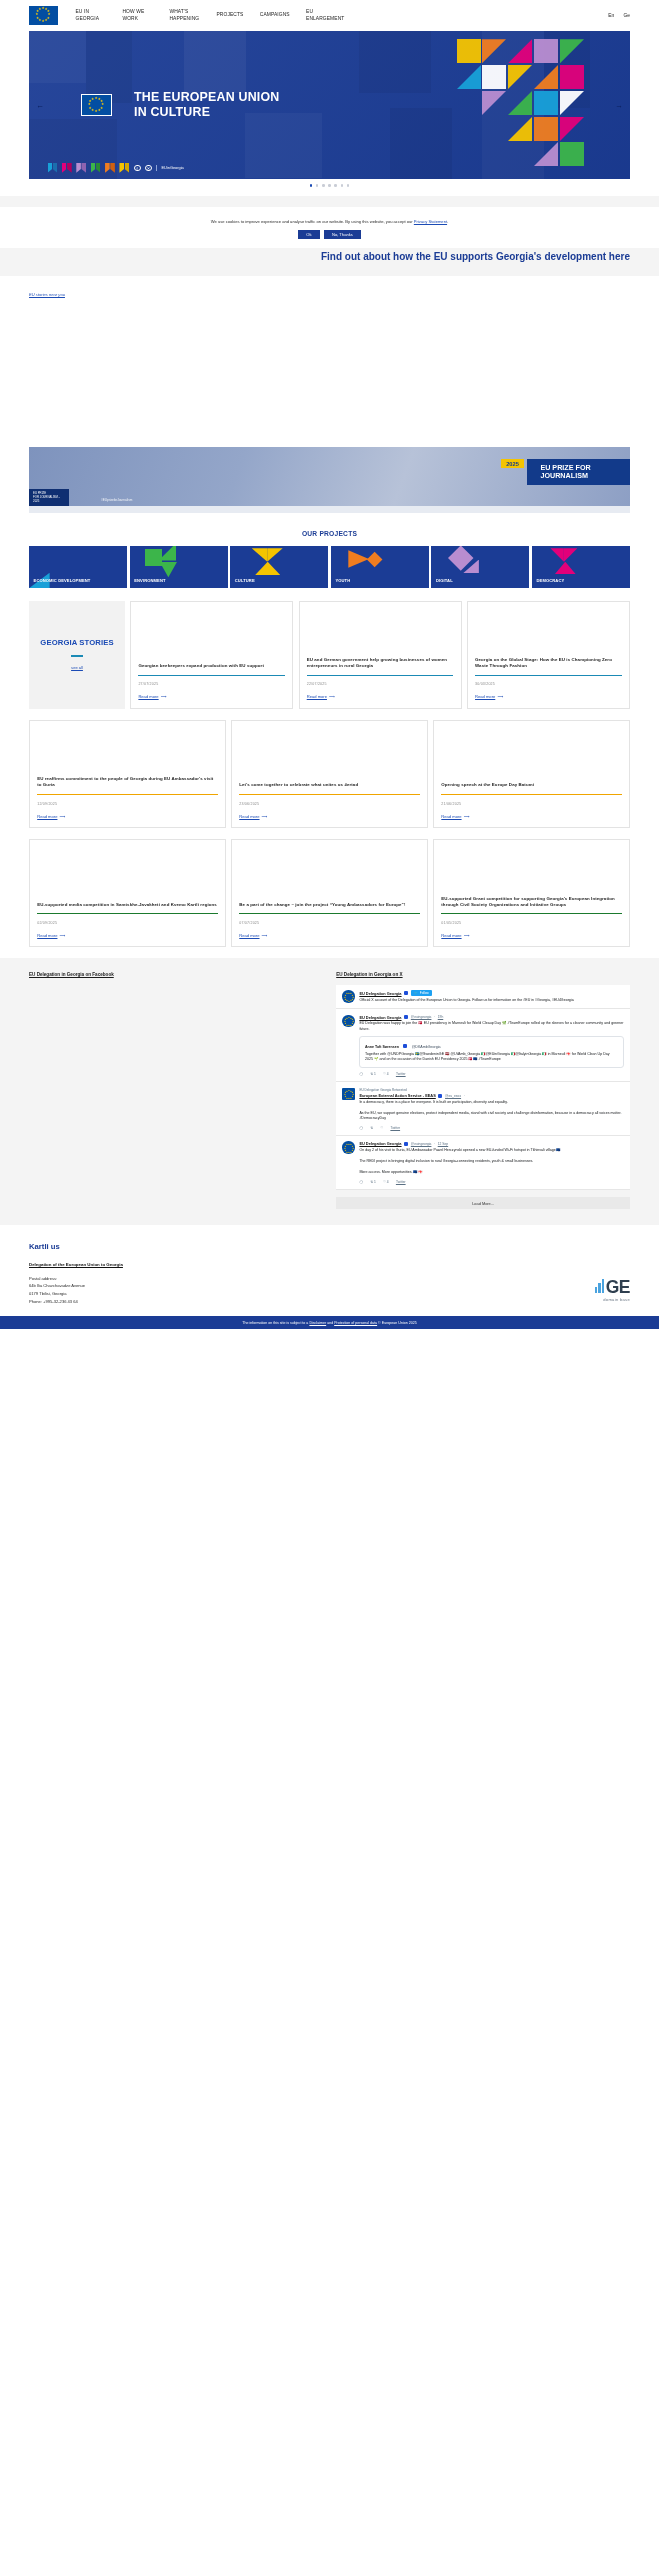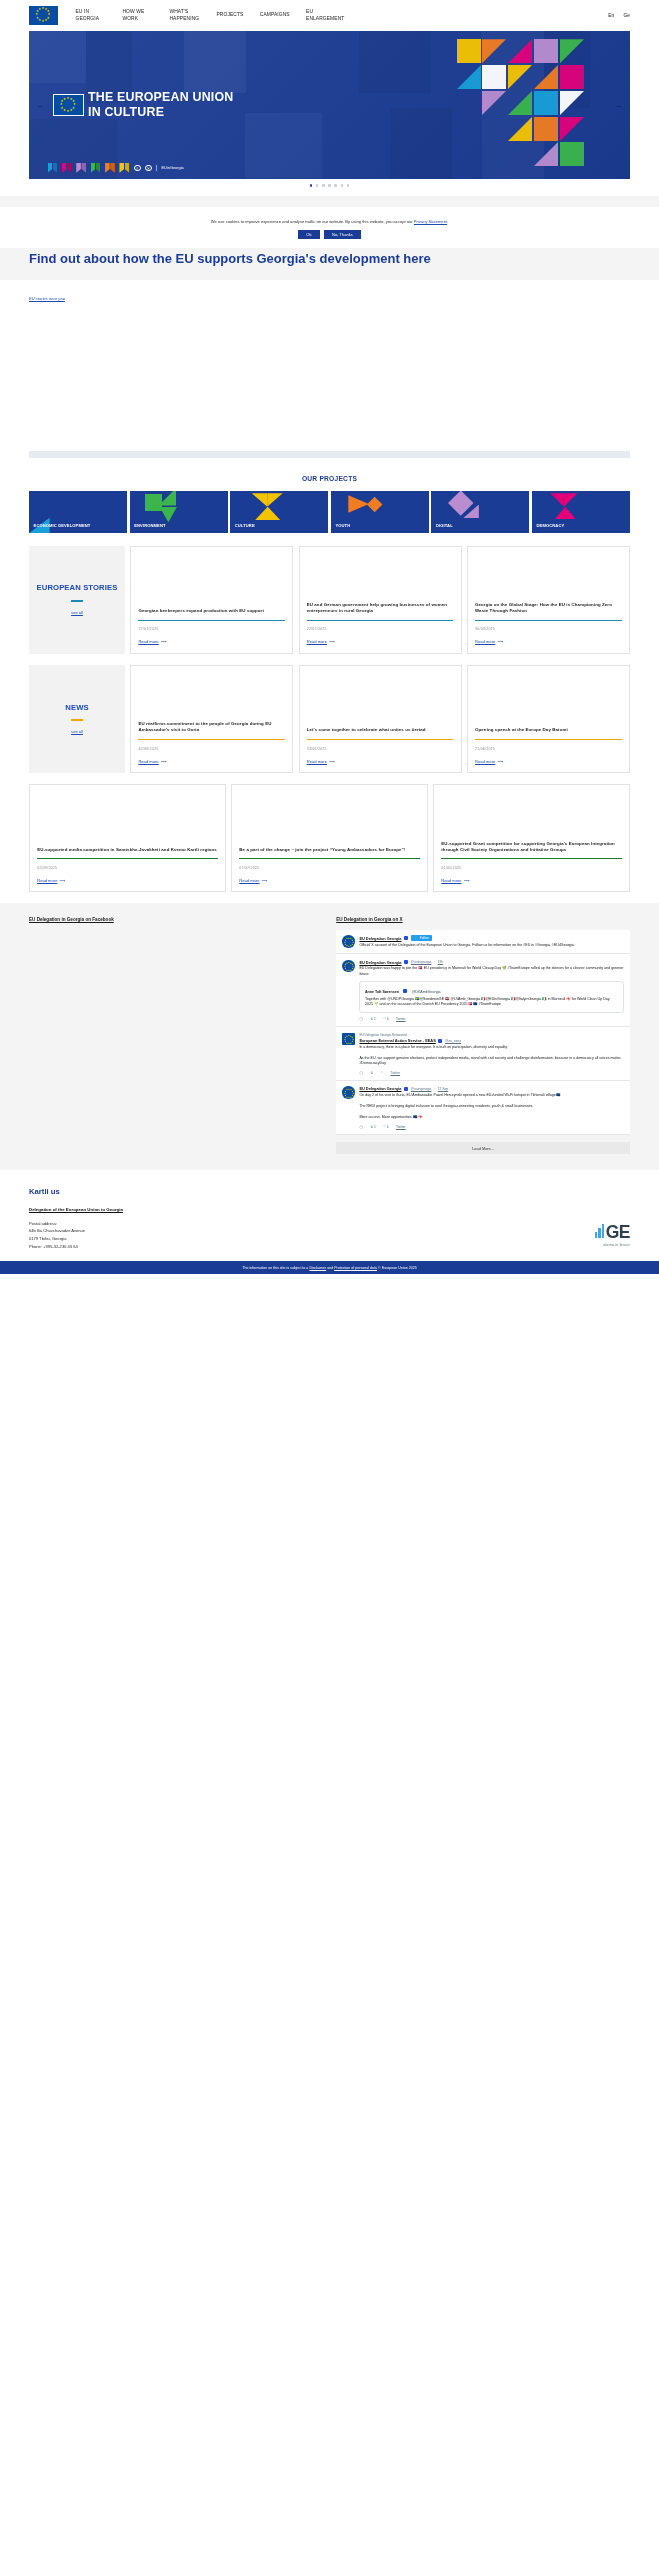--- a/index.html
+++ b/index.html
@@ -70,21 +70,22 @@
   }
   .hero-bg-shapes { position: absolute; inset: 0; }
   .sq { position: absolute; }
   .hero-inner {
     position: relative;
     z-index: 3;
     display: flex;
     align-items: center;
     height: 100%;
     padding-left: 24px;
-    gap: 4px;
+    gap: 22px;
+    margin-left: 28px;
   }
   .hero-flag {
     width: 31px; height: 21.6px;
     background: #034ea2;
     border: 1px solid #fff;
     position: relative;
     flex: 0 0 auto;
   }
   .hero-flag .star { position: absolute; color: #ffcc00; font-size: 3.6px; line-height: 3.6px; }
   .hero-title {
@@ -128,21 +129,21 @@
   .cookie-text a { color: #1b4bb5; text-decoration: underline; }
   .cookie-buttons { margin-top: 6.2px; display: flex; justify-content: center; gap: 4.1px; }
   .btn-blue {
     background: #1b3c95; color: #fff; font-size: 4.1px;
     padding: 2.1px 8.2px; border: none; cursor: pointer;
   }
 
   
   .intro-strip { background: #f4f4f4; padding: 3.1px 29px 13.4px; }
   .intro-title {
-    color: #1b3c95; font-size: 13px; font-weight: 700; text-align: left;
+    color: #1b3c95; font-size: 10px; font-weight: 700; text-align: right;
   }
   .stories-near { padding: 13.4px 29px 0; }
   .stories-near a { color: #1b4bb5; font-size: 4.1px; font-style: italic; text-decoration: underline; }
   .blank-gap { height: 149px; background: #fff; }
 
   
   .prize-wrap { padding: 0 29px; }
   .prize {
     position: relative; height: 59px; overflow: hidden;
     background: linear-gradient(110deg,#7e93bd 0%, #94a6c9 35%, #b7c2d8 62%, #8d9fc4 100%);
@@ -448,20 +449,32 @@
 
 <div class="intro-strip">
   <div class="intro-title">Find out about how the EU supports Georgia's development here</div>
 </div>
 <div class="stories-near">
   <a>EU stories near you</a>
 </div>
 <div class="blank-gap"></div>
 
 <div class="prize-wrap">
+  <div class="prize">
+    <div class="prize-year">2025</div>
+    <div class="prize-panel">
+      <div class="prize-title">EU PRIZE FOR</div>
+      <div class="prize-title">JOURNALISM</div>
+    </div>
+    <div class="prize-hash">#EUprizeforJournalism</div>
+    <div class="prize-badge">
+      <div>EU PRIZE</div>
+      <div>FOR JOURNALISM – 2025</div>
+    </div>
+  </div>
   <div class="prize-footer-band"></div>
 </div>
 
 <div class="projects-heading">OUR PROJECTS</div>
 <div class="projects-grid" id="projects-grid">
     <a class="proj-tile">
       <span class="proj-art">
         <span style="position:absolute;left:0;bottom:0;width:20.6px;height:15.5px;background:#18a0d8;clip-path:polygon(0 100%,100% 0,100% 100%)"></span>
       </span>
       <span class="proj-label">ECONOMIC DEVELOPMENT</span>
@@ -503,21 +516,21 @@
        <span style="position:absolute;left:23px;top:15.5px;width:20.6px;height:12.4px;background:#e2007a;clip-path:polygon(50% 0,100% 100%,0 100%)"></span>
       </span>
       <span class="proj-label">DEMOCRACY</span>
     </a>
   </div>
 
 <div id="sections-host">
     <div class="section">
       <div class="section-row">
         <div class="side-panel">
-          <div class="side-title">EUROPEAN STORIES</div>
+          <div class="side-title">GEORGIA STORIES</div>
       <div class="side-rule" style="background:#1b8ab5"></div>
       <a class="side-seeall">see all</a>
         </div>
         <div class="card">
           <div class="card-img"></div>
         <div class="card-body">
           <div class="card-title">Georgian beekeepers expand production with EU support</div>
           <div class="card-rule" style="background:#1b8ab5"></div>
           <div class="card-date">27/07/2025</div>
           <a class="card-readmore"><span>Read more</span><span class="arw">⟶</span></a>
@@ -538,25 +551,20 @@
           <div class="card-title">Georgia on the Global Stage: How the EU is Championing Zero Waste Through Fashion</div>
           <div class="card-rule" style="background:#1b8ab5"></div>
           <div class="card-date">30/03/2025</div>
           <a class="card-readmore"><span>Read more</span><span class="arw">⟶</span></a>
         </div>
         </div>
       </div>
     </div>
     <div class="section">
       <div class="section-row">
-        <div class="side-panel">
-          <div class="side-title">NEWS</div>
-      <div class="side-rule" style="background:#f0a500"></div>
-      <a class="side-seeall">see all</a>
-        </div>
         <div class="card">
           <div class="card-img"></div>
         <div class="card-body">
           <div class="card-title">EU reaffirms commitment to the people of Georgia during EU Ambassador's visit to Guria</div>
           <div class="card-rule" style="background:#f0a500"></div>
           <div class="card-date">12/09/2025</div>
           <a class="card-readmore"><span>Read more</span><span class="arw">⟶</span></a>
         </div>
         </div>
         <div class="card">

